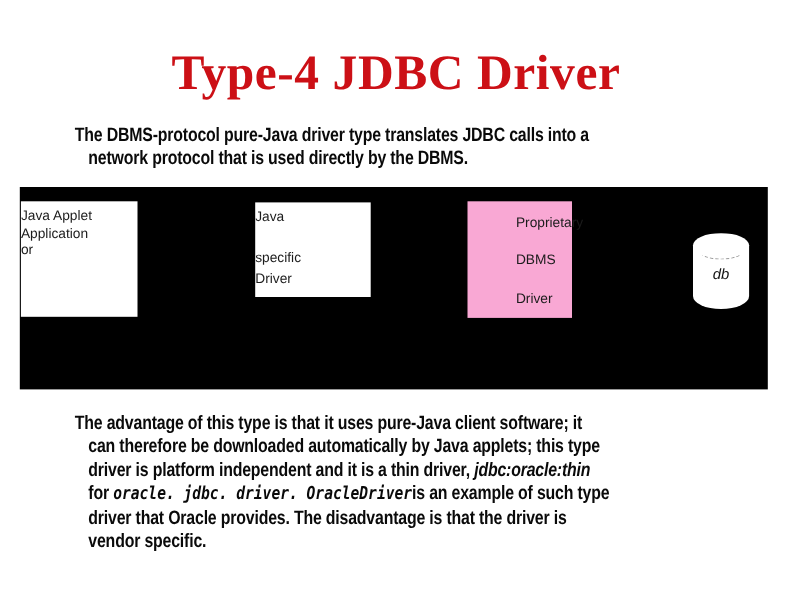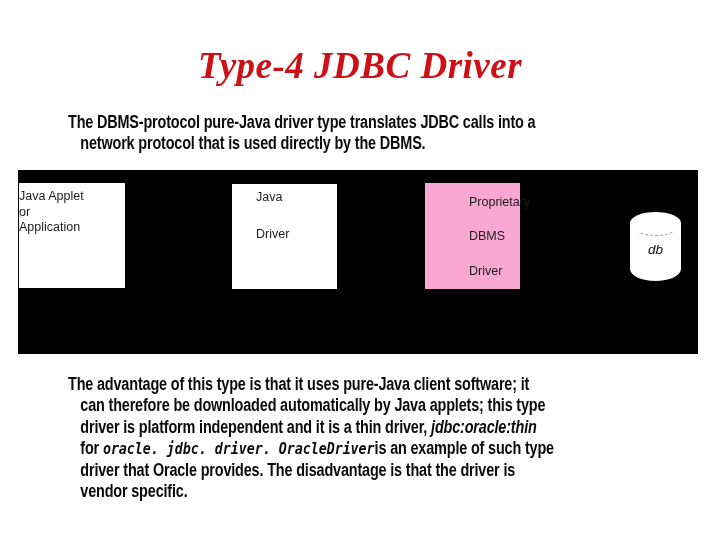--- a/index.html
+++ b/index.html
@@ -2,23 +2,22 @@
 <html><head>
 <meta charset="utf-8">
 <style>
   html,body{margin:0;padding:0;}
   body{
     width:720px;height:540px;background:#ffffff;position:relative;overflow:hidden;
     font-family:"Liberation Sans",sans-serif;
   }
   .title{
     position:absolute;left:0;top:40px;width:720px;text-align:center;
-    font-family:"Liberation Serif",serif;font-weight:600;font-size:37px;line-height:52px;
+    font-family:"Liberation Serif",serif;font-weight:600;font-size:45px;line-height:52px;
     letter-spacing:0.5px;
-    font-style:italic;
   }
   .para{
     position:absolute;left:68px;color:#0a0a0a;font-weight:700;font-size:17.6px;
     letter-spacing:-0.2px;white-space:nowrap;
     transform:scaleX(0.82);transform-origin:0 0;
   }
   .para .line{line-height:21.4px;}
   .para .line.cont{padding-left:15px;}
   #intro{top:112px;}
   #intro .line{line-height:20.6px;}
@@ -30,21 +29,21 @@
   }
   #diagram{
     position:absolute;left:18px;top:170px;width:680px;height:184px;background:#000000;
   }
   .dbox{
     position:absolute;background:#ffffff;text-align:left;color:#1c1c1c;
     font-size:12.5px;box-sizing:border-box;
   }
   .dbox .bline{min-height:1em;}
   #box-0{left:1px;top:13px;width:106px;height:105px;padding-top:6px;line-height:15.7px;}
-  #box-1{left:214px;top:14px;width:105px;height:105px;padding-top:4px;line-height:18.5px;padding-left:24px;}
+  #box-1{left:214px;top:14px;width:105px;height:86px;padding-top:4px;line-height:18.5px;}
   #box-2{left:407px;top:13px;width:95px;height:106px;padding-top:11px;line-height:17.2px;}
   .cyl{position:absolute;left:612px;top:42px;width:51px;height:69px;font-style:italic;}
   .cyl-top{position:absolute;left:0;top:0;width:51px;height:22px;background:#ffffff;border-radius:50%;z-index:2;}
   .cyl-arc{
     position:absolute;left:5px;top:8px;width:39px;height:14px;border-radius:50%;
     border:1px dashed #9a9a9a;border-color:transparent transparent #9a9a9a transparent;z-index:3;
   }
   .cyl-body{position:absolute;left:0;top:11px;width:51px;height:58px;background:#ffffff;border-radius:0 0 50% 50%/0 0 12px 12px;z-index:1;}
   .cyl-label{position:absolute;left:0;top:30px;width:51px;text-align:center;font-size:13.5px;color:#111111;z-index:4;}
 </style>
@@ -60,27 +59,28 @@
 
 <div id="diagram" style="background: rgb(0, 0, 0);">
   <div class="cyl">
     <div class="cyl-body"></div>
     <div class="cyl-top"></div>
     <div class="cyl-arc"></div>
     <div class="cyl-label">db</div>
   </div>
 <div class="dbox" id="box-0" style="background: rgb(255, 255, 255);">
       <div class="bline">Java Applet</div>
+      <div class="bline">Application</div>
       <div class="bline">or</div>
-      <div class="bline">Application</div>
       <div class="bline">&nbsp;</div>
     </div>
     <div class="dbox" id="box-1" style="background: rgb(255, 255, 255);">
       <div class="bline">Java</div>
       <div class="bline">&nbsp;</div>
+      <div class="bline">specific</div>
       <div class="bline">Driver</div>
     </div>
     <div class="dbox" id="box-2" style="background: #f9a8d4; padding-left: 44px;">
       <div class="bline">Proprietary</div>
       <div class="bline">&nbsp;</div>
       <div class="bline">DBMS</div>
       <div class="bline">&nbsp;</div>
       <div class="bline">Driver</div>
     </div>
   </div>

